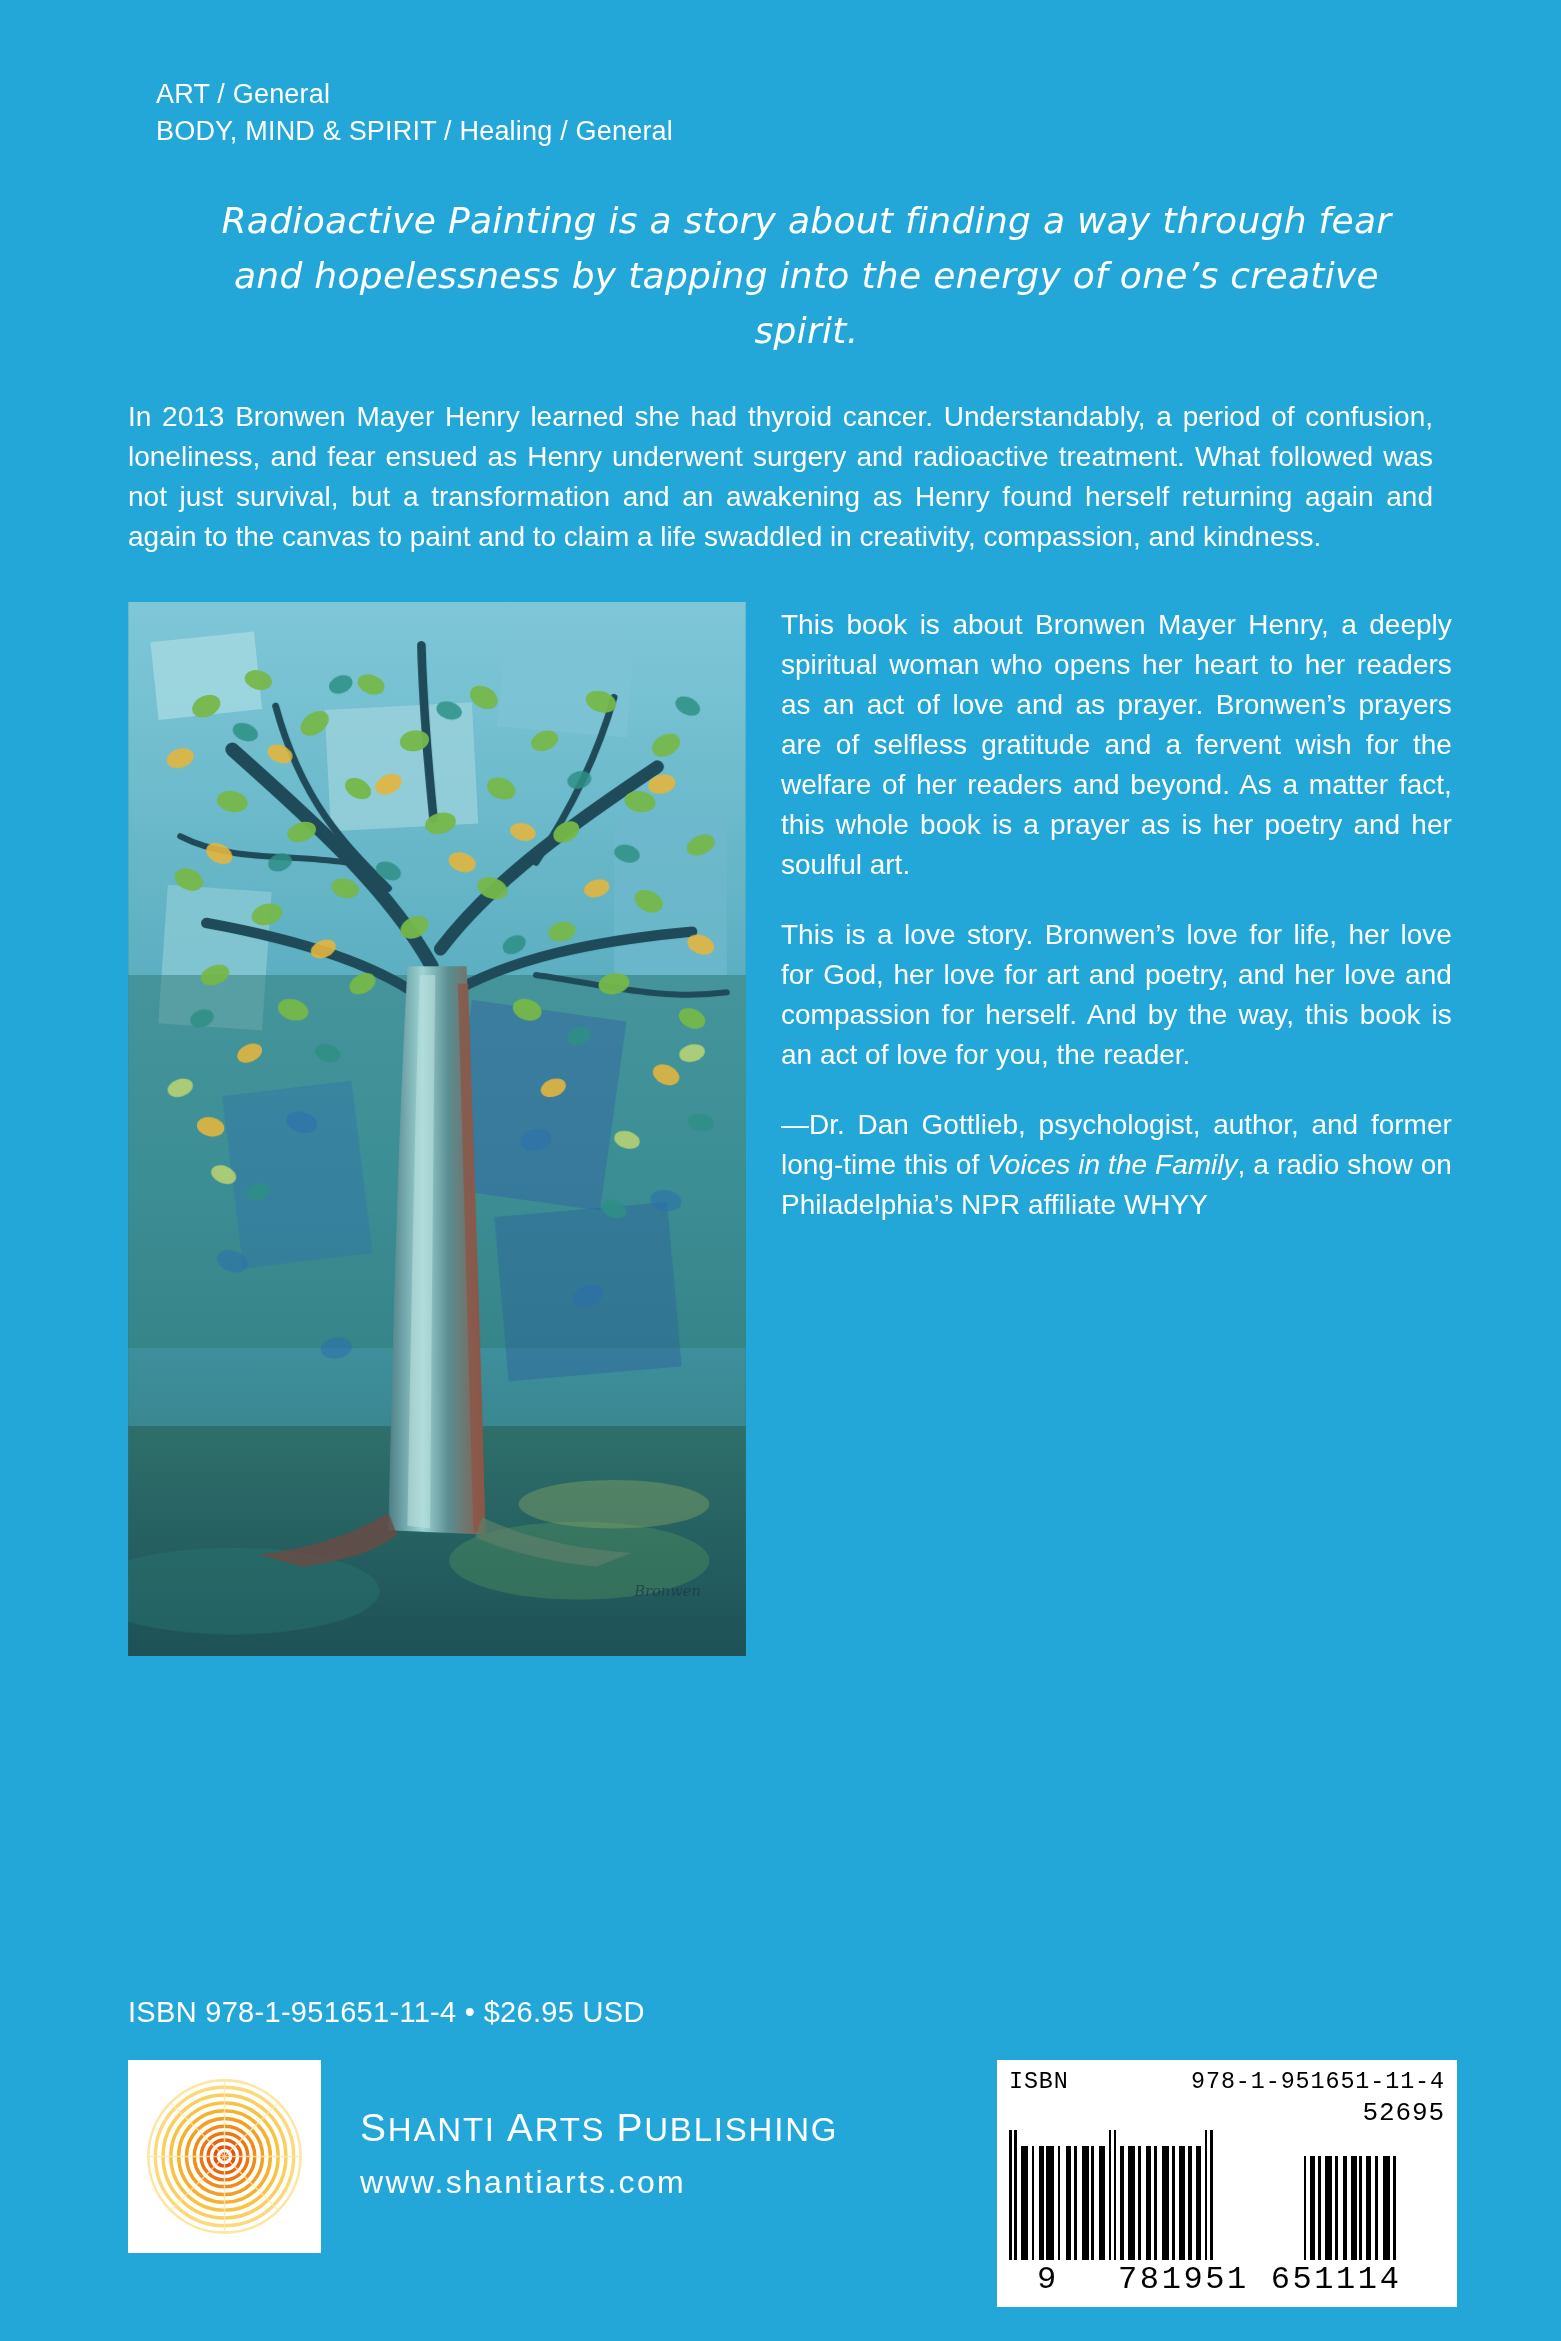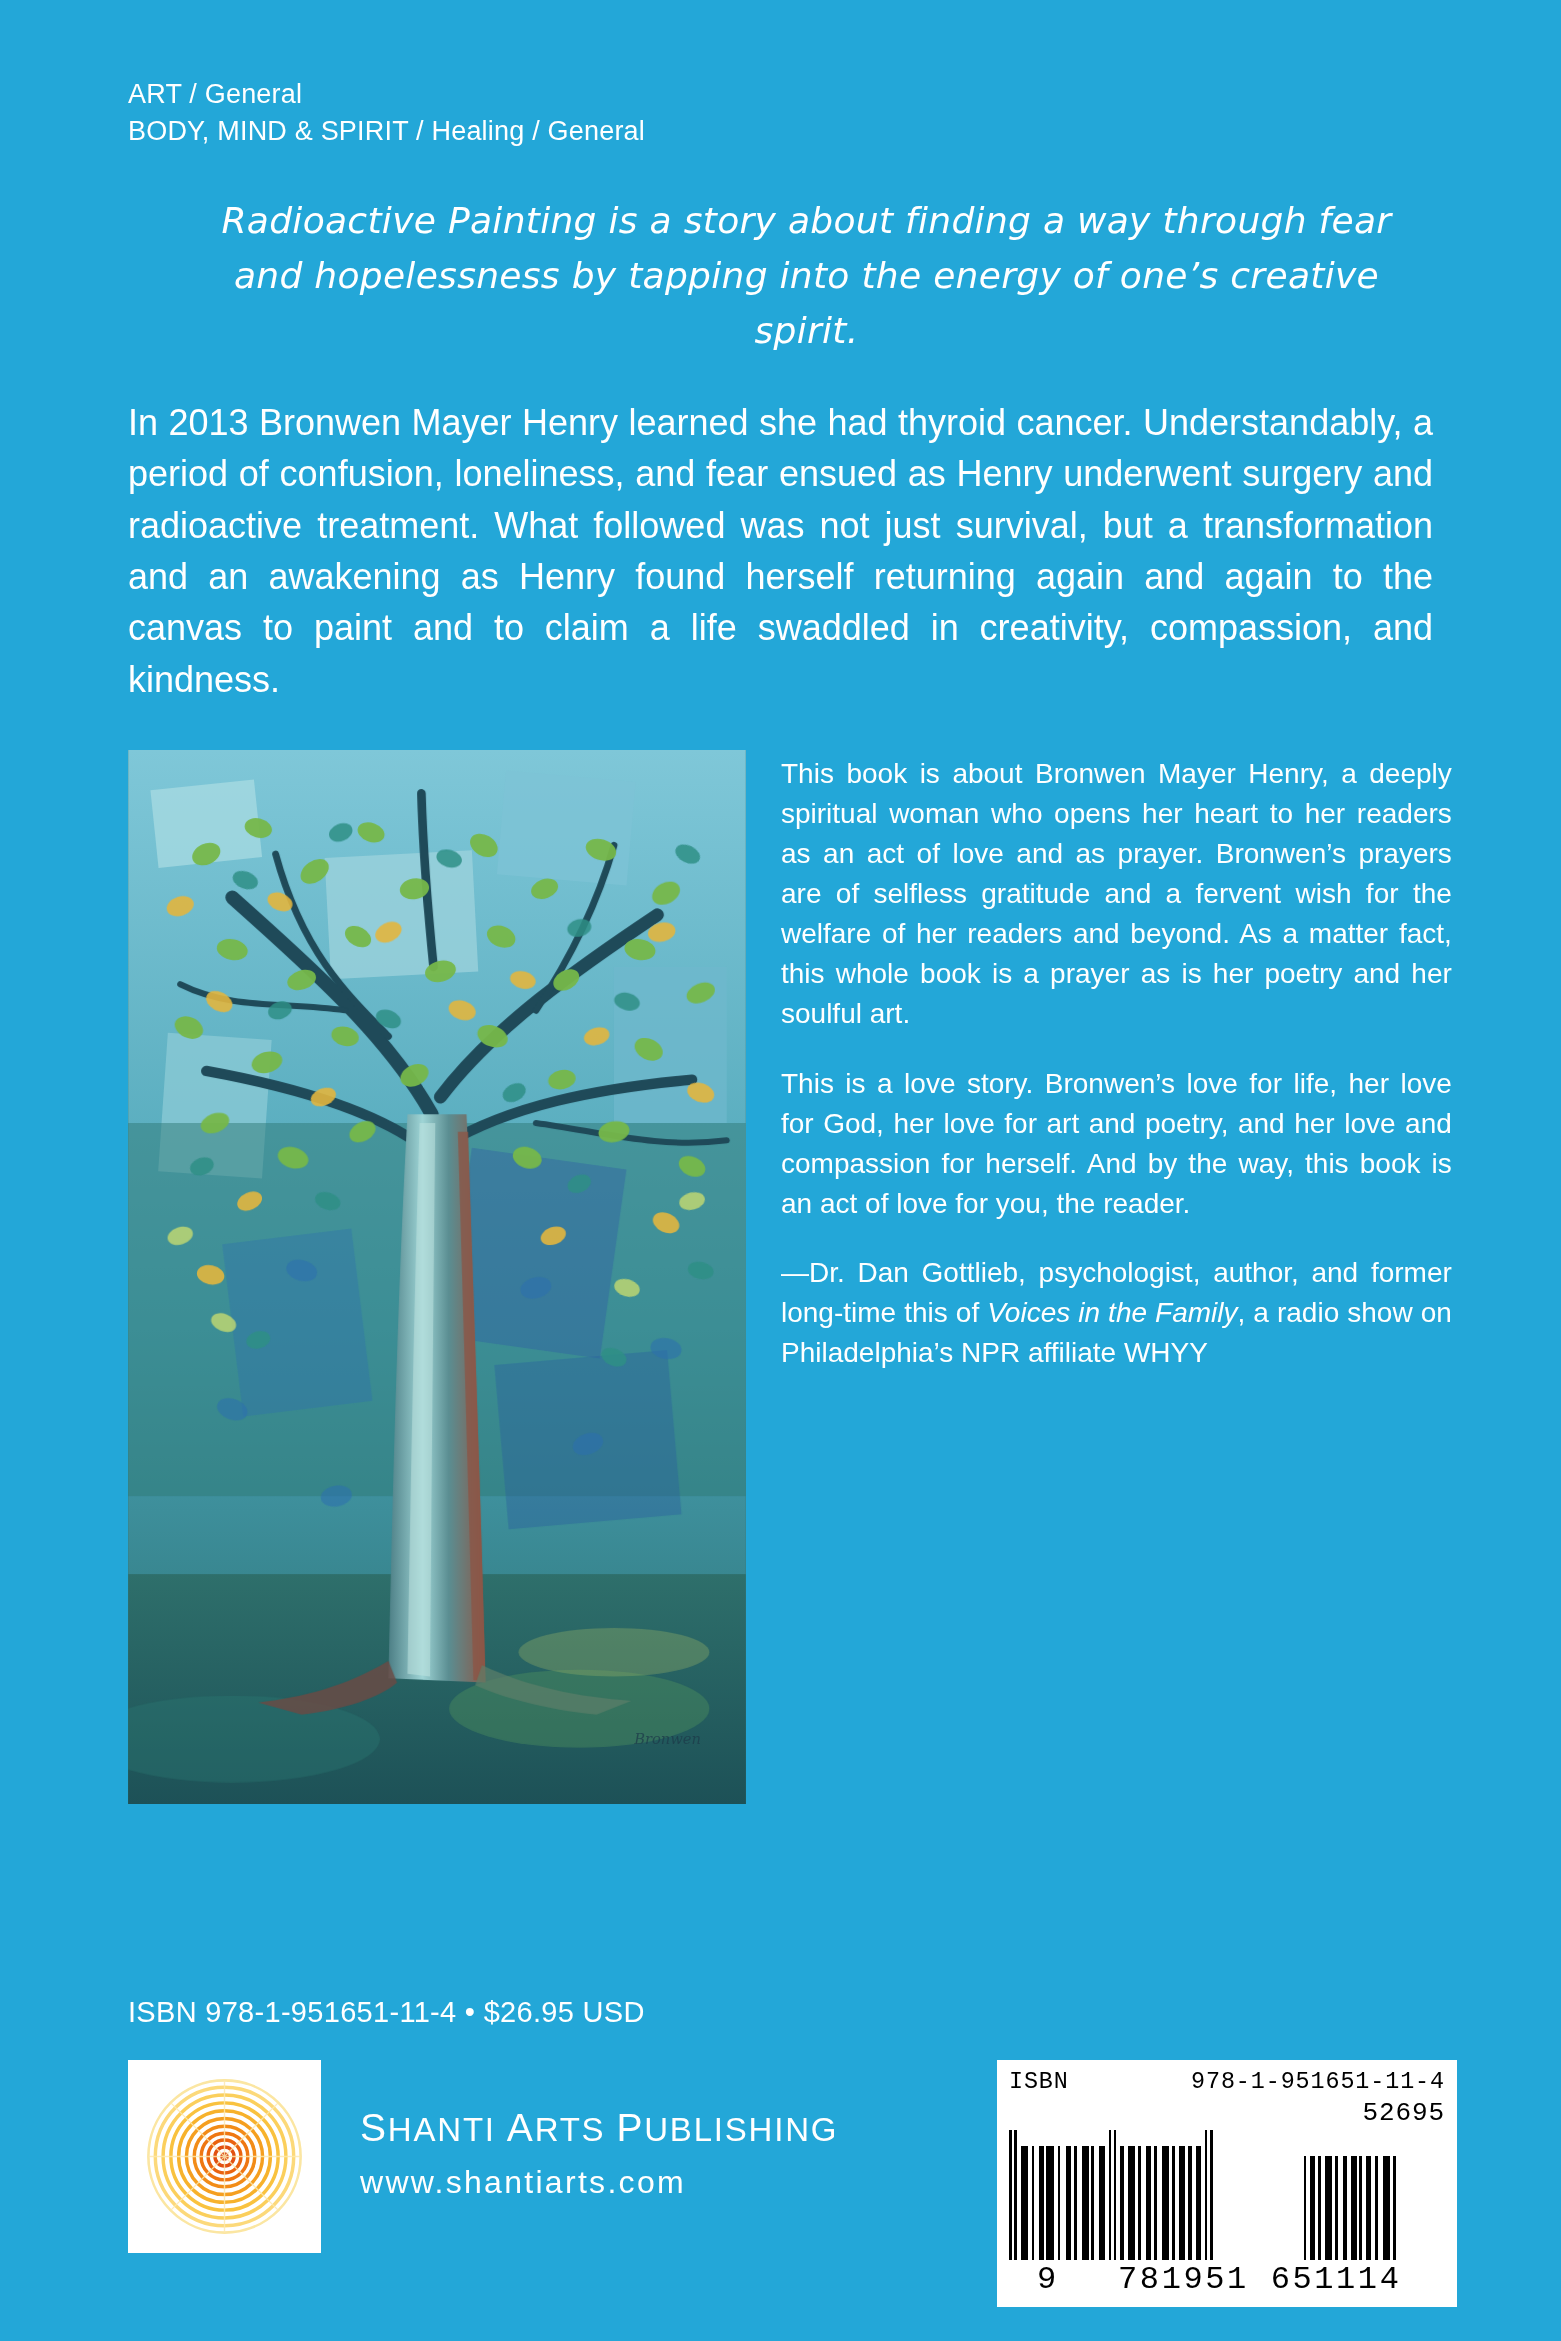--- a/index.html
+++ b/index.html
@@ -23,39 +23,40 @@
     box-sizing: border-box;
   }
 
   
   .categories {
     font-size: 27px;
     line-height: 1.36;
     letter-spacing: 0.2px;
     color: #ffffff;
     margin-bottom: 45px;
+    margin-left: 28px;
   }
   .categories div { white-space: nowrap; }
 
   
   .tagline {
     font-family: "DejaVu Sans", sans-serif;
     font-style: italic;
     font-size: 36px;
     line-height: 1.52;
     text-align: center;
     color: #ffffff;
     padding: 0 50px 0 78px;
     margin-bottom: 38px;
     letter-spacing: 0.3px;
   }
 
   
   .intro {
-    font-size: 36px;
+    font-size: 28px;
     line-height: 1.43;
     text-align: justify;
     color: #ffffff;
     padding-right: 24px;
     margin-bottom: 45px;
   }
 
   
   .middle {
     display: flex;

